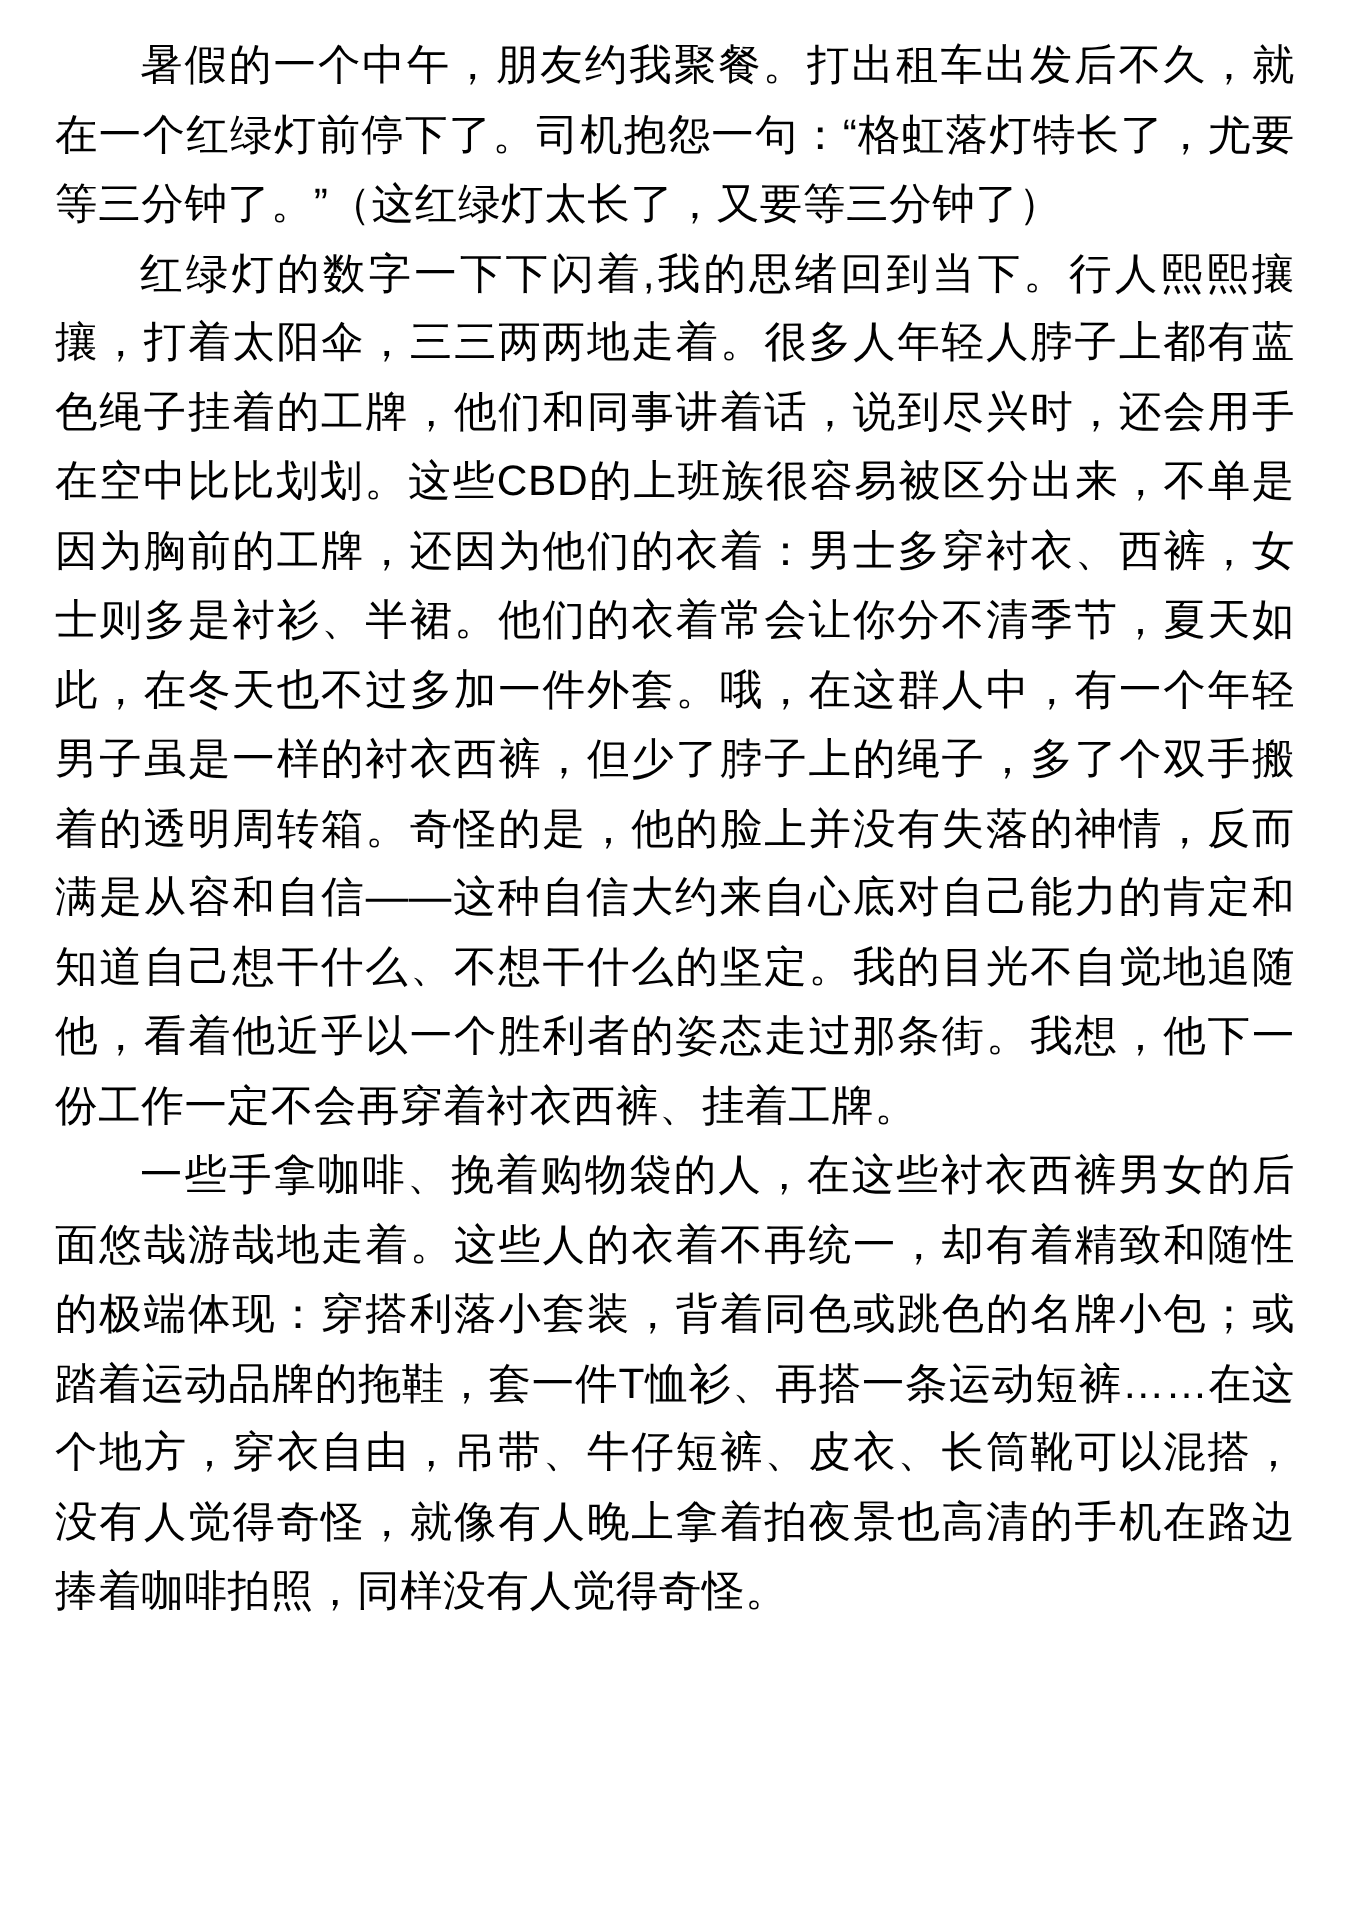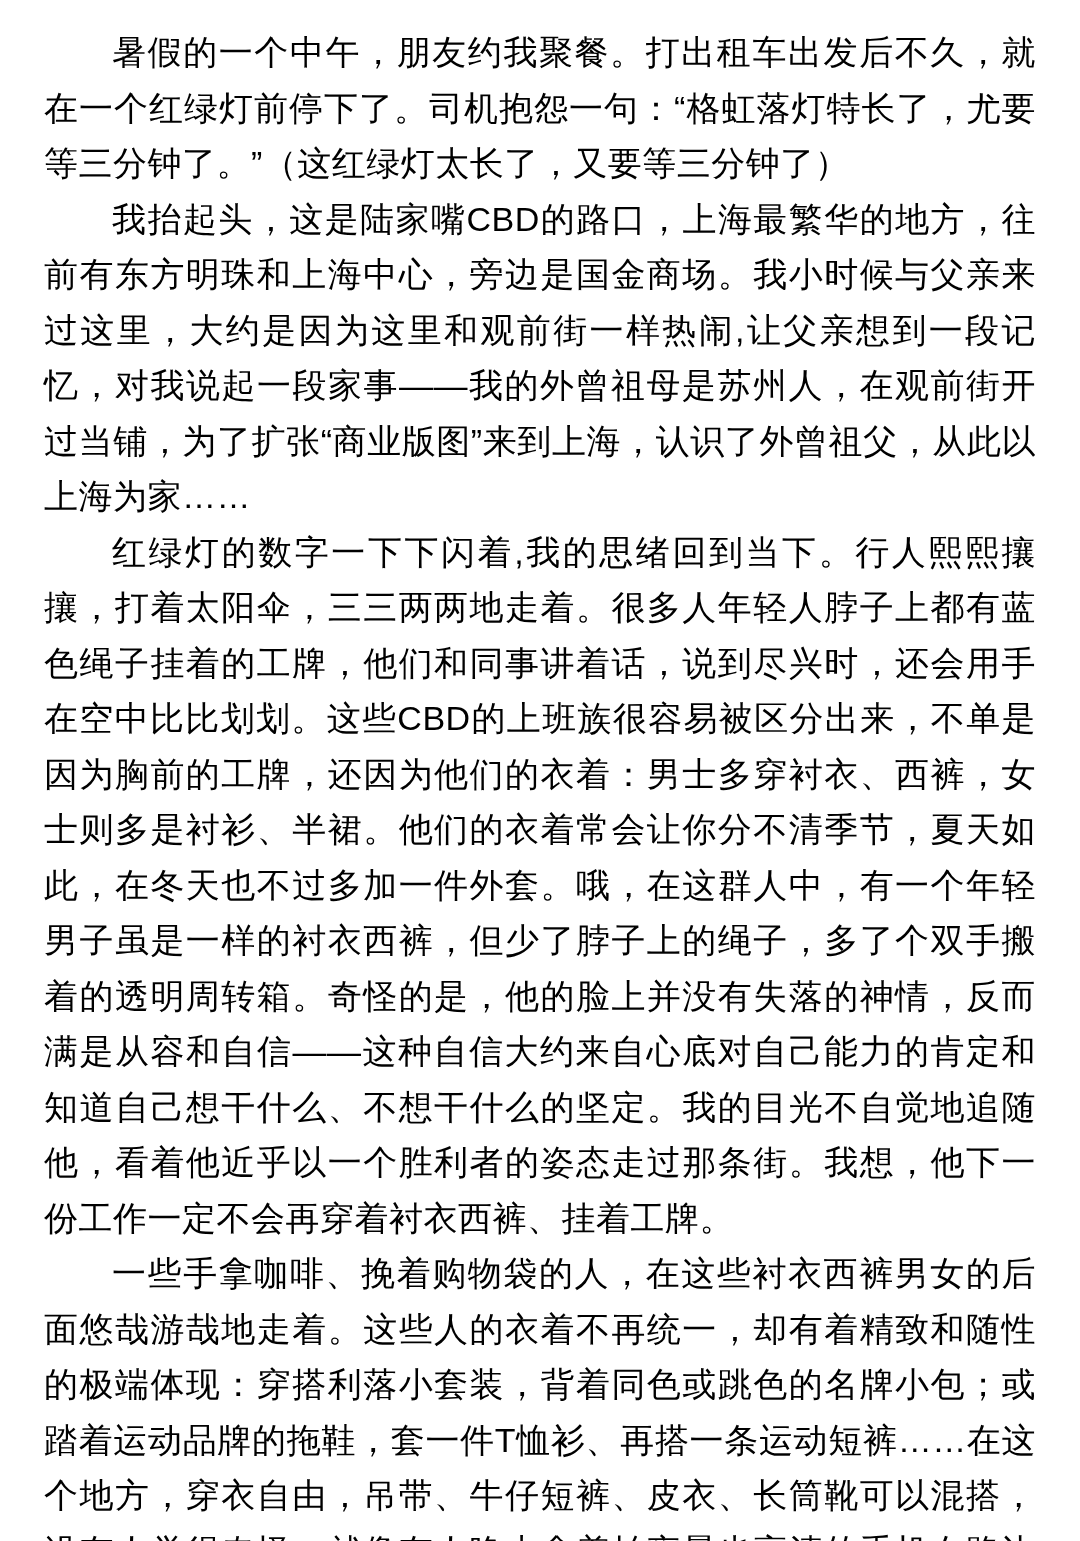--- a/index.html
+++ b/index.html
@@ -31,17 +31,16 @@
     padding: 0;
     text-indent: 2em;
   }
 </style>
 </head>
 <body style="background-color: rgb(255, 255, 255); color: rgb(0, 0, 0);">
 
 <div class="page">
   <div class="article">
     <p>暑假的一个中午，朋友约我聚餐。打出租车出发后不久，就在一个红绿灯前停下了。司机抱怨一句：“格虹落灯特长了，尤要等三分钟了。”（这红绿灯太长了，又要等三分钟了）</p>
-    <p>我抬起头，这是陆家嘴CBD的路口，上海最繁华的地方，往前有东方明珠和上海中心，旁边是国金商场。我小时候与父亲来过这里，大约是因为这里和观前街一样热闹,让父亲想到一段记忆，对我说起一段家事——我的外曾祖母是苏州人，在观前街开过当铺，为了扩张“商业版图”来到上海，认识了外曾祖父，从此以上海为家……</p>
     <p>红绿灯的数字一下下闪着,我的思绪回到当下。行人熙熙攘攘，打着太阳伞，三三两两地走着。很多人年轻人脖子上都有蓝色绳子挂着的工牌，他们和同事讲着话，说到尽兴时，还会用手在空中比比划划。这些CBD的上班族很容易被区分出来，不单是因为胸前的工牌，还因为他们的衣着：男士多穿衬衣、西裤，女士则多是衬衫、半裙。他们的衣着常会让你分不清季节，夏天如此，在冬天也不过多加一件外套。哦，在这群人中，有一个年轻男子虽是一样的衬衣西裤，但少了脖子上的绳子，多了个双手搬着的透明周转箱。奇怪的是，他的脸上并没有失落的神情，反而满是从容和自信——这种自信大约来自心底对自己能力的肯定和知道自己想干什么、不想干什么的坚定。我的目光不自觉地追随他，看着他近乎以一个胜利者的姿态走过那条街。我想，他下一份工作一定不会再穿着衬衣西裤、挂着工牌。</p>
     <p>一些手拿咖啡、挽着购物袋的人，在这些衬衣西裤男女的后面悠哉游哉地走着。这些人的衣着不再统一，却有着精致和随性的极端体现：穿搭利落小套装，背着同色或跳色的名牌小包；或踏着运动品牌的拖鞋，套一件T恤衫、再搭一条运动短裤……在这个地方，穿衣自由，吊带、牛仔短裤、皮衣、长筒靴可以混搭，没有人觉得奇怪，就像有人晚上拿着拍夜景也高清的手机在路边捧着咖啡拍照，同样没有人觉得奇怪。</p>
   </div>
 </div>
 
 </body></html>

